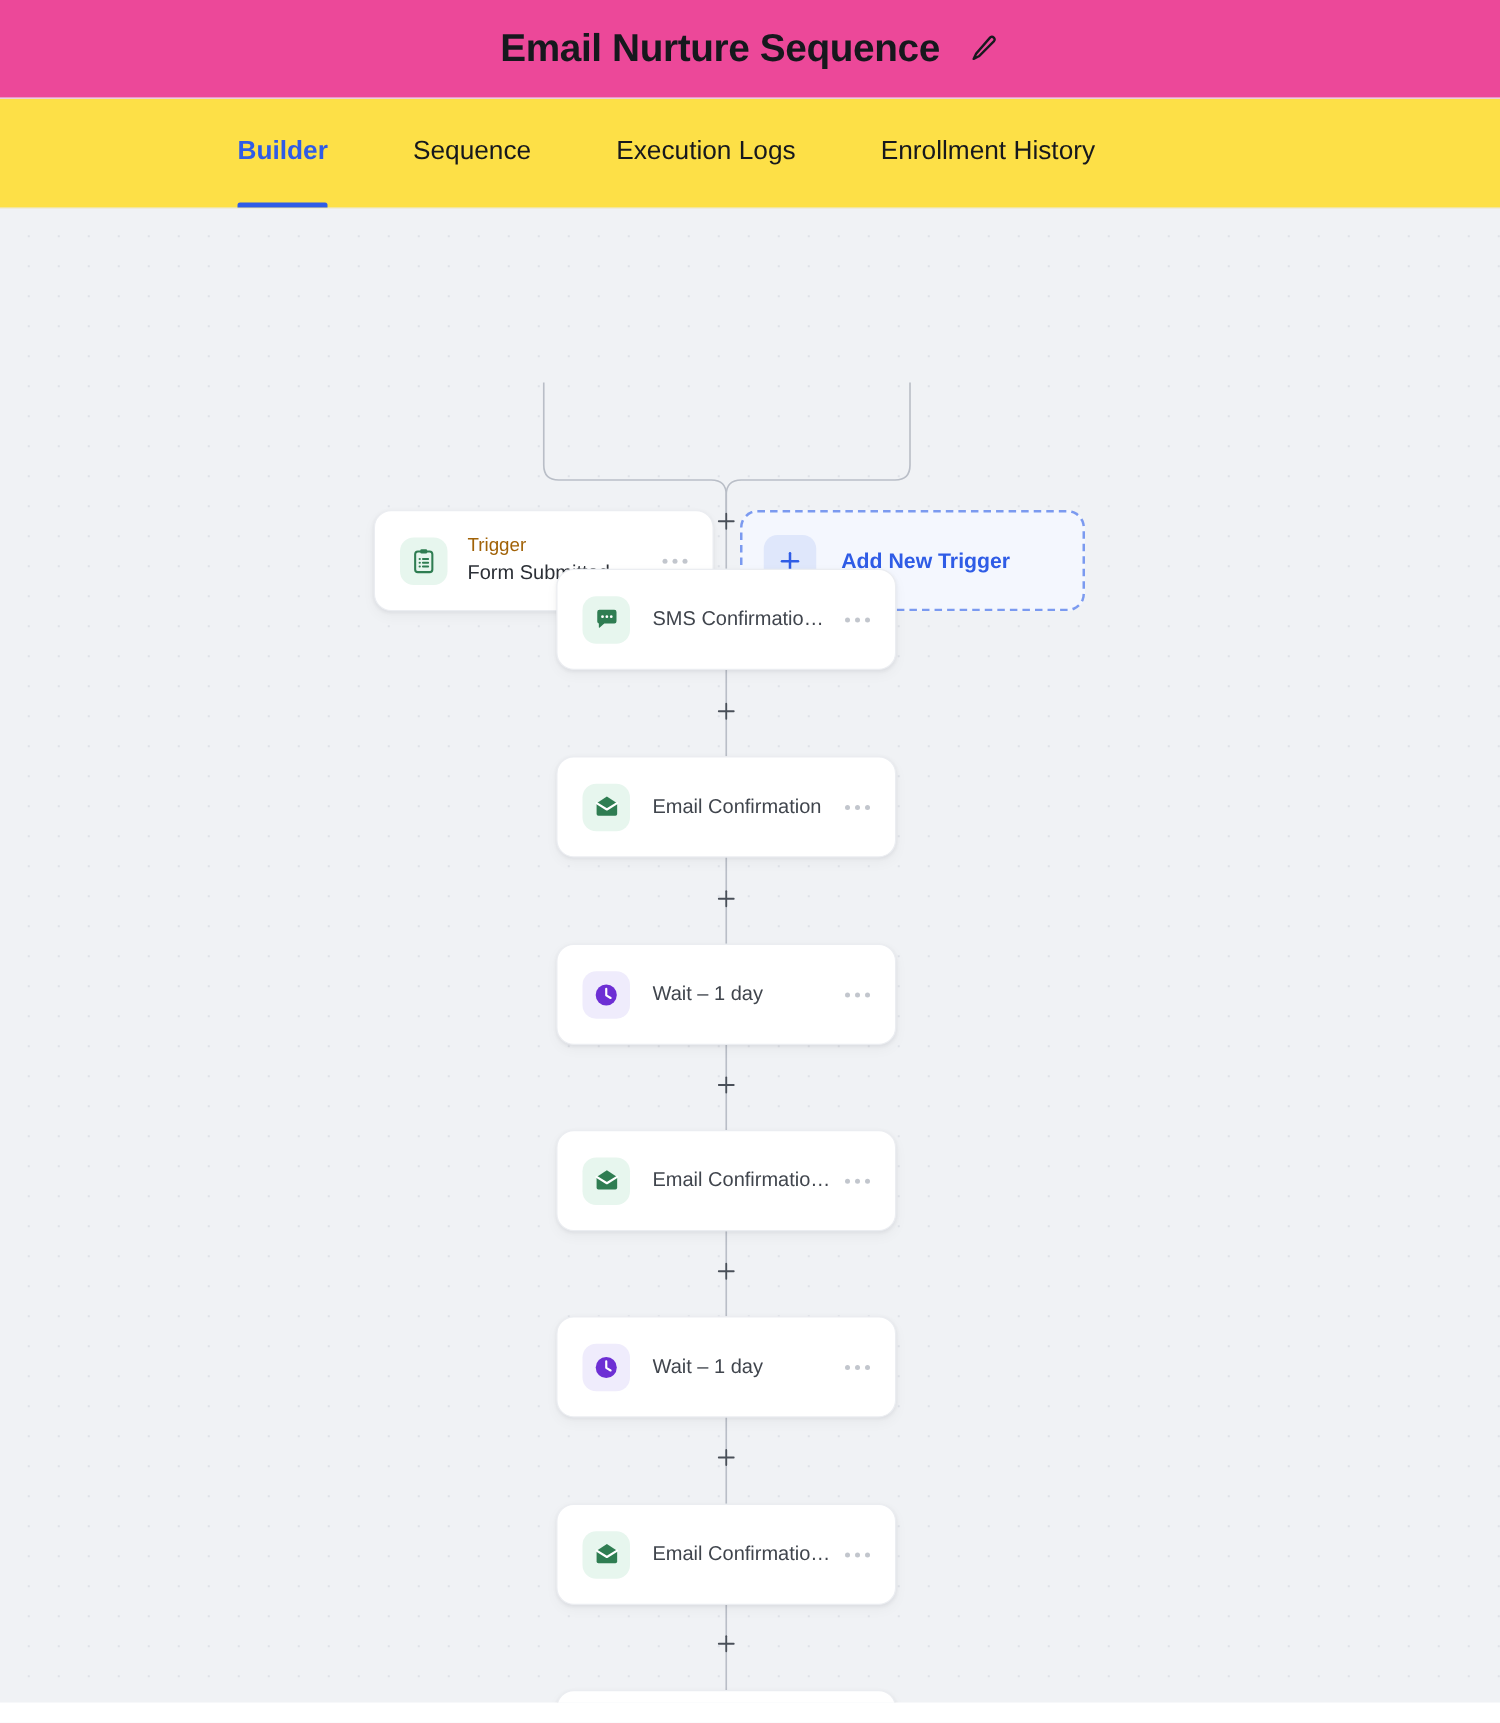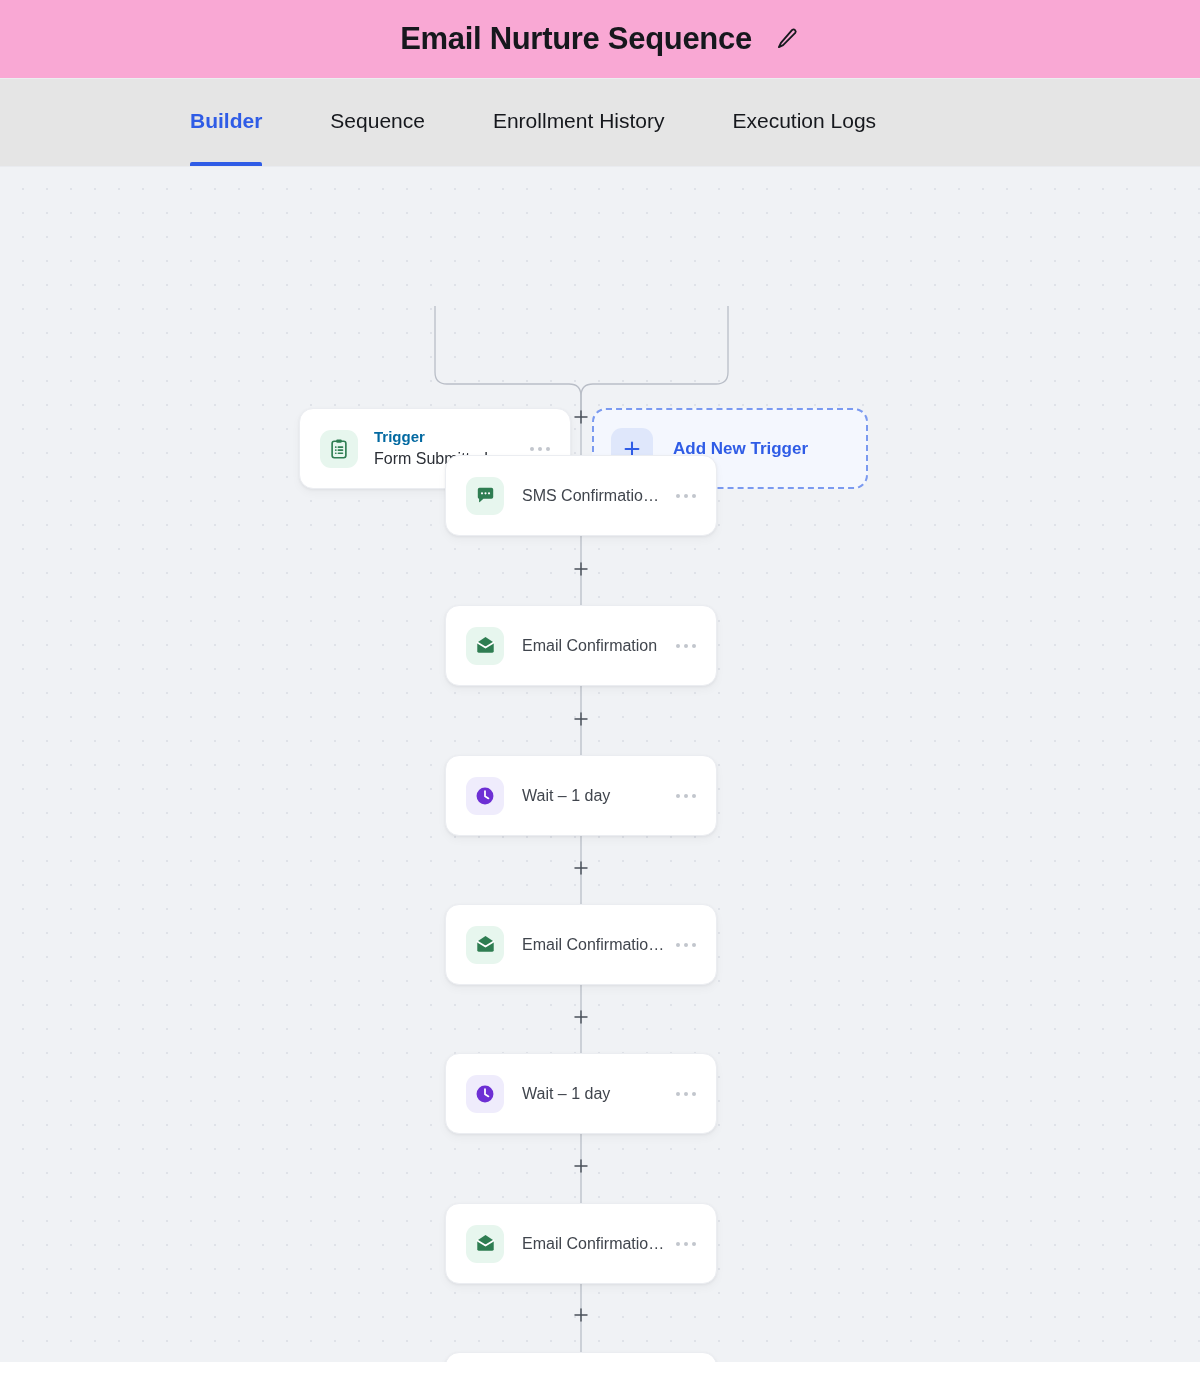--- a/index.html
+++ b/index.html
@@ -9,21 +9,21 @@
     height: 1378px;
     overflow: hidden;
     background: #ffffff;
     font-family: "Liberation Sans", sans-serif;
     -webkit-font-smoothing: antialiased;
   }
 
   
   .app-header {
     height: 79px;
-    background: #f9a8d4;
+    background: #ec4899;
     border-bottom: 1px solid #eceef1;
     display: flex;
     align-items: center;
     justify-content: center;
     position: relative;
   }
   .title-wrap {
     display: flex;
     align-items: center;
     gap: 22px;
@@ -38,21 +38,21 @@
     width: 26px;
     height: 26px;
     display: block;
     cursor: pointer;
     color: #17191e;
   }
 
   
   .tab-bar {
     height: 88px;
-    background: #e5e5e5;
+    background: #fde047;
     border-bottom: 1px solid #e9ebef;
     display: flex;
     align-items: stretch;
     padding-left: 190px;
     gap: 0;
   }
   .tab {
     position: relative;
     display: flex;
     align-items: center;
@@ -123,22 +123,22 @@
   .trigger-texts {
     display: flex;
     flex-direction: column;
     justify-content: center;
     margin-left: 16px;
     flex: 1;
     gap: 1px;
   }
   .trigger-kicker {
     font-size: 15px;
-    color: #0369a1;
-    font-weight: 700;
+    color: #a16207;
+    font-weight: 400;
     line-height: 1.35;
   }
   .trigger-name {
     font-size: 16px;
     color: #2b2f36;
     line-height: 1.35;
   }
 
   
   .node-add-trigger {
@@ -257,24 +257,24 @@
 </div>
 
 <div class="tab-bar">
   <div class="tab active">
     <span>Builder</span>
   </div>
   <div class="tab">
     <span>Sequence</span>
   </div>
   <div class="tab">
+    <span>Execution Logs</span>
+  </div>
+  <div class="tab">
     <span>Enrollment History</span>
-  </div>
-  <div class="tab">
-    <span>Execution Logs</span>
   </div>
 </div>
 
 <div class="canvas">
 
   <svg class="connectors">
     <g fill="none" stroke="#b9bec7" stroke-width="1.3">
 
       <path d="M435 139 L435 205 Q435 217 447 217 L569 217 Q581 217 581 229 L581 250"></path>
 

